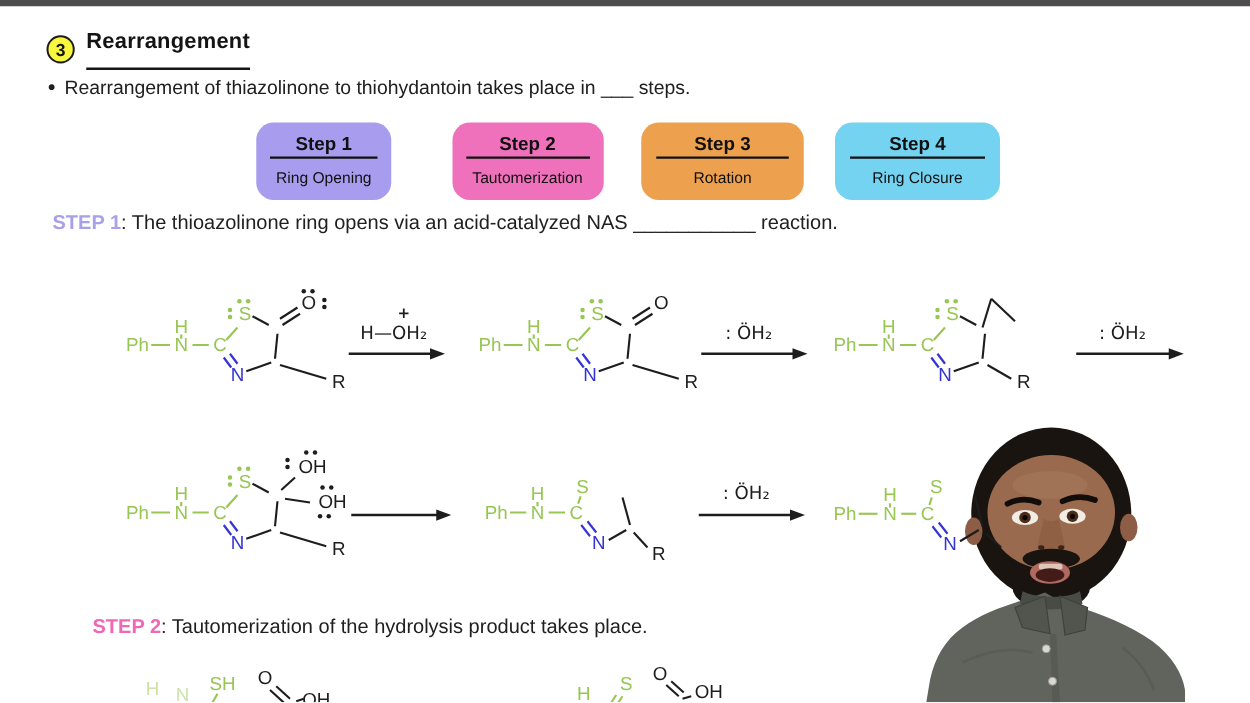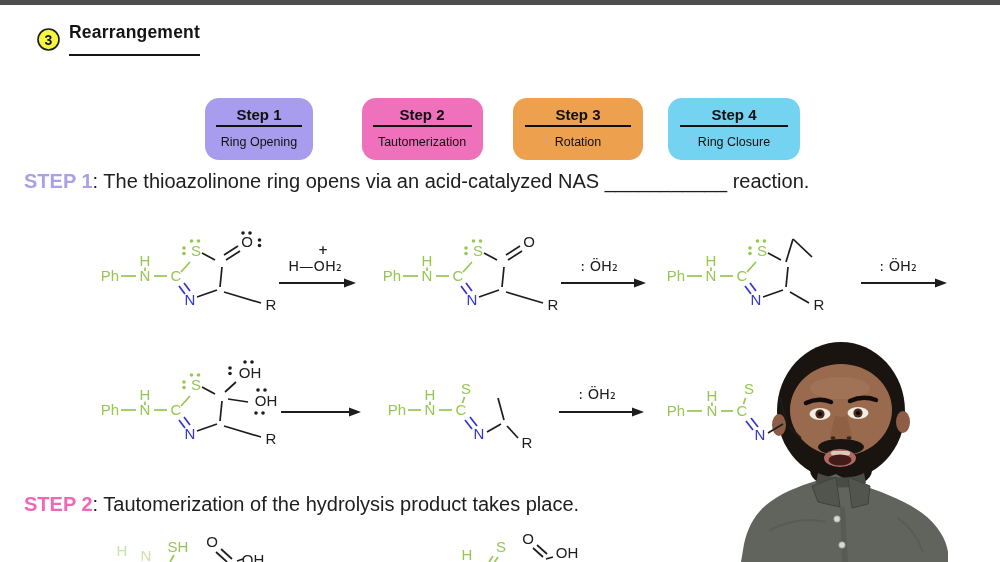--- a/index.html
+++ b/index.html
@@ -12,24 +12,24 @@
                   padding-bottom:11px;margin-left:8px;letter-spacing:.2px;}
   .numtxt{font-size:14px;font-weight:bold;fill:#141414;font-family:"Liberation Sans",sans-serif;}
   
   #bullet{position:absolute;left:38px;top:62px;font-size:15.5px;color:#202020;}
   #bullet .mark{font-size:11px;vertical-align:2px;margin-right:7px;}
   
   .cardtitle{font-size:15px;font-weight:bold;fill:#101010;font-family:"Liberation Sans",sans-serif;}
   .cardsub{font-size:12.5px;fill:#101010;font-family:"Liberation Sans",sans-serif;}
   .carddiv{stroke:#101010;stroke-width:1.8;}
   
-  .stepline{position:absolute;left:24px;font-size:20px;color:#202020;}
+  .stepline{position:absolute;left:42px;font-size:16px;color:#202020;}
   .stepline .lbl{font-weight:bold;}
   #step1line{top:170px;} #step1line .lbl{color:#a8a1e9;}
-  #step2line{top:493px;} #step2line .lbl{color:#f067b6;}
+  #step2line{top:493px;margin-left:32px;} #step2line .lbl{color:#f067b6;}
   
   svg{position:absolute;}
   .at{font-size:15px;fill:#1d1d1d;font-family:"Liberation Sans",sans-serif;}
   .ag{fill:#97c653;} .an{fill:#3434d4;}
   .wl{font-size:14.5px;fill:#1d1d1d;font-family:"DejaVu Sans",sans-serif;}
   .plus{font-size:12px;font-weight:bold;fill:#1d1d1d;font-family:"DejaVu Sans",sans-serif;}
   .bb{stroke:#1d1d1d;stroke-width:1.7;fill:none;}
   .gb{stroke:#97c653;stroke-width:1.7;fill:none;}
   .nb{stroke:#3434d4;stroke-width:1.7;fill:none;}
   .arr{stroke:#1d1d1d;stroke-width:2;fill:none;}
@@ -44,20 +44,23 @@
   <div id="topbar"></div>
 
   <div id="heading">
     <svg width="25" height="25" style="position:static">
       <circle cx="12.5" cy="12.5" r="10.5" stroke="#1c1c1c" stroke-width="1.6" fill="#f7f73e"></circle>
       <text x="12.5" y="17.5" text-anchor="middle" class="numtxt">3</text>
     </svg>
     <span class="title">Rearrangement</span>
   </div>
 
+  <div id="bullet">
+    <span class="mark">●</span><span>Rearrangement of thiazolinone to thiohydantoin takes place in ___ steps.</span>
+  </div>
 
   <svg style="left:200px;top:94px;" width="610" height="70" viewBox="0 0 610 70">
     <g>
       <rect x="5" y="4" width="108" height="62" rx="14" fill="#a89cee"></rect>
       <text x="59" y="26" text-anchor="middle" class="cardtitle">Step 1</text>
       <line x1="16" y1="32" x2="102" y2="32" class="carddiv"></line>
       <text x="59" y="52" text-anchor="middle" class="cardsub">Ring Opening</text>
     </g>
     <g>
       <rect x="162" y="4" width="121" height="62" rx="14" fill="#ef70bb"></rect>

